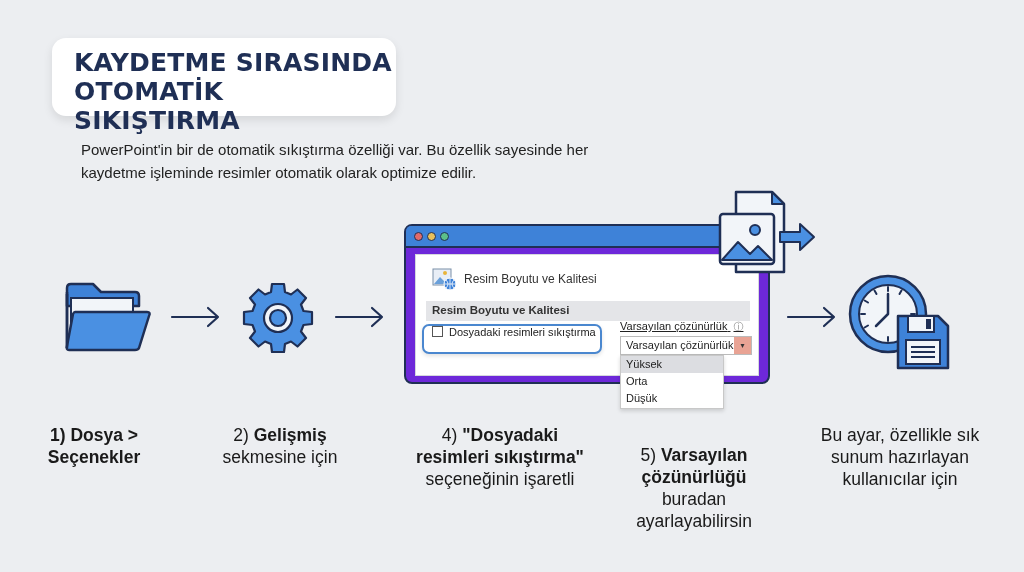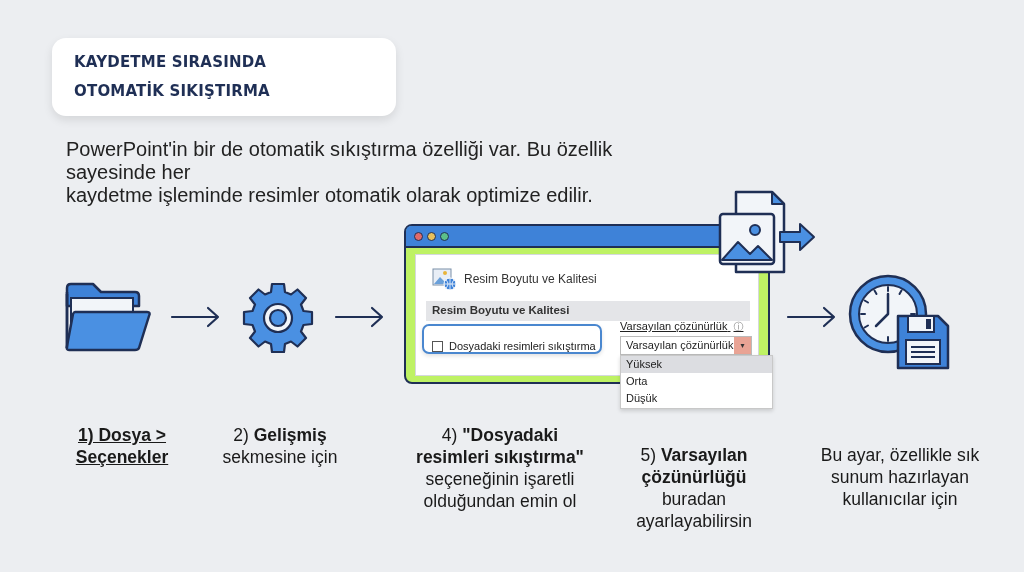--- a/index.html
+++ b/index.html
@@ -11,32 +11,32 @@
       position: relative;
     }
     .title-card {
       position: absolute; left: 52px; top: 38px; width: 344px; height: 78px;
       background: #ffffff; border-radius: 14px;
       box-shadow: 0 4px 10px rgba(0,0,0,0.10);
       padding: 10px 0 0 22px;
     }
     .title-card .line {
       font-family: "DejaVu Sans", sans-serif; font-weight: bold;
-      font-size: 15px; color: #1f2f55; letter-spacing: 0.2px; line-height: 29px;
+      font-size: 25px; color: #1f2f55; letter-spacing: 0.2px; line-height: 29px;
       display: block;
     }
     .intro {
-      position: absolute; left: 66px; top: 138px; width: 640px;
-      font-size: 20px; line-height: 23px; color: #222;
+      position: absolute; left: 81px; top: 138px; width: 640px;
+      font-size: 15px; line-height: 23px; color: #222;
     }
     .icon { position: absolute; }
     .arrow { position: absolute; }
     .win {
       position: absolute; left: 404px; top: 224px; width: 366px; height: 160px;
-      background: #bef264; border: 2.5px solid #1f2f55; border-radius: 8px;
+      background: #6d28d9; border: 2.5px solid #1f2f55; border-radius: 8px;
       overflow: visible;
     }
     .win-bar {
       height: 22px; background: #3e82d8; border-bottom: 2px solid #1f2f55;
       border-radius: 5px 5px 0 0; position: relative;
     }
     .dot { position: absolute; top: 6px; width: 9px; height: 9px; border-radius: 50%; border: 1.2px solid #1f2f55; }
     .win-inner {
       position: absolute; left: 9px; top: 28px; right: 9px; bottom: 6px;
       border: 1px solid #d5d8dd; background: #fff;
@@ -44,36 +44,36 @@
     .sec-head { position: absolute; left: 16px; top: 12px; font-size: 12px; color: #333; display:flex; align-items:center; gap:6px;}
     .sec-bar {
       position: absolute; left: 10px; right: 8px; top: 46px; height: 20px;
       background: #e4e5e8; font-size: 11.5px; font-weight: bold; color: #333;
       padding: 3px 0 0 6px;
     }
     .chk-box {
       position: absolute; left: 20px; top: 100px; width: 180px; height: 30px;
       border: 2px solid #4a87cf; border-radius: 7px; background: #fff;
       box-shadow: 0 2px 4px rgba(0,0,0,0.12);
-      display: flex; align-items: flex-end; padding-left: 8px; gap: 6px;
+      display: flex; align-items: flex-start; padding-left: 8px; gap: 6px;
       font-size: 11px; color: #222;
     }
     .chk { width: 11px; height: 11px; border: 1.2px solid #555; background: #fff; }
     .res-label { position: absolute; left: 620px; top: 320px; font-size: 11px; color: #222; text-decoration: underline; }
     .select {
       position: absolute; left: 620px; top: 336px; width: 132px; height: 19px;
       border: 1px solid #bbb; background: #fff; font-size: 11px; color: #222;
       padding: 2px 0 0 5px;
     }
     .select .caret {
       position: absolute; right: 0; top: 0; width: 17px; height: 17px;
       background: #e9a394; font-size: 8px; text-align: center; line-height: 17px; color: #333;
     }
     .dropdown {
-      position: absolute; left: 620px; top: 355px; width: 153px; height: 54px;
+      position: absolute; left: 620px; top: 355px; width: 104px; height: 54px;
       background: #fff; border: 1px solid #c8c8c8; box-shadow: 0 2px 4px rgba(0,0,0,0.15);
       font-size: 11px; color: #222;
     }
     .dropdown .opt { height: 17px; padding: 2px 0 0 5px; }
     .dropdown .opt.sel { background: #dcdde1; }
     .cap {
       position: absolute; text-align: center; font-size: 17.5px; line-height: 22px; color: #1a1a1a;
     }
     .cap b { font-weight: bold; }
   </style>
@@ -188,37 +188,36 @@
   <rect x="62" y="44" width="26" height="16" fill="#f2f5f9" stroke="#1f2f55" stroke-width="2"></rect>
   <rect x="80" y="47" width="5" height="10" fill="#1f2f55"></rect>
   <rect x="60" y="68" width="34" height="24" fill="#f2f5f9" stroke="#1f2f55" stroke-width="2"></rect>
   <g stroke="#1f2f55" stroke-width="2">
       <line x1="65" y1="75" x2="89" y2="75"></line>
       <line x1="65" y1="80" x2="89" y2="80"></line>
       <line x1="65" y1="85" x2="89" y2="85"></line>
     </g>
 </svg>
 
-<div class="cap" style="left:52px;top:424px;width:140px;text-decoration:underline;">
+<div class="cap" style="left:24px;top:424px;width:140px;">
   <b>1) Dosya &gt;</b><br>
   <b>Seçenekler</b>
 </div>
 <div class="cap" style="left:200px;top:424px;width:160px;">
   <span>2) </span><b>Gelişmiş</b><br>
   <span>sekmesine için</span>
 </div>
 <div class="cap" style="left:400px;top:424px;width:200px;">
   <span>4) </span><b>"Dosyadaki</b><br>
   <b>resimleri sıkıştırma"</b><br>
   <span>seçeneğinin işaretli</span><br>
-  <span>olduğundan emin ol</span>
 </div>
 <div class="cap" style="left:614px;top:424px;width:160px;margin-top:20px;">
   <span>5) </span><b>Varsayılan</b><br>
   <b>çözünürlüğü</b><br>
   <span>buradan</span><br>
   <span>ayarlayabilirsin</span>
 </div>
-<div class="cap" style="left:800px;top:444px;width:200px;">
+<div class="cap" style="left:800px;top:424px;width:200px;">
   <span>Bu ayar, özellikle sık</span><br>
   <span>sunum hazırlayan</span><br>
   <span>kullanıcılar için</span><br>
 </div>
 
 </body></html>

